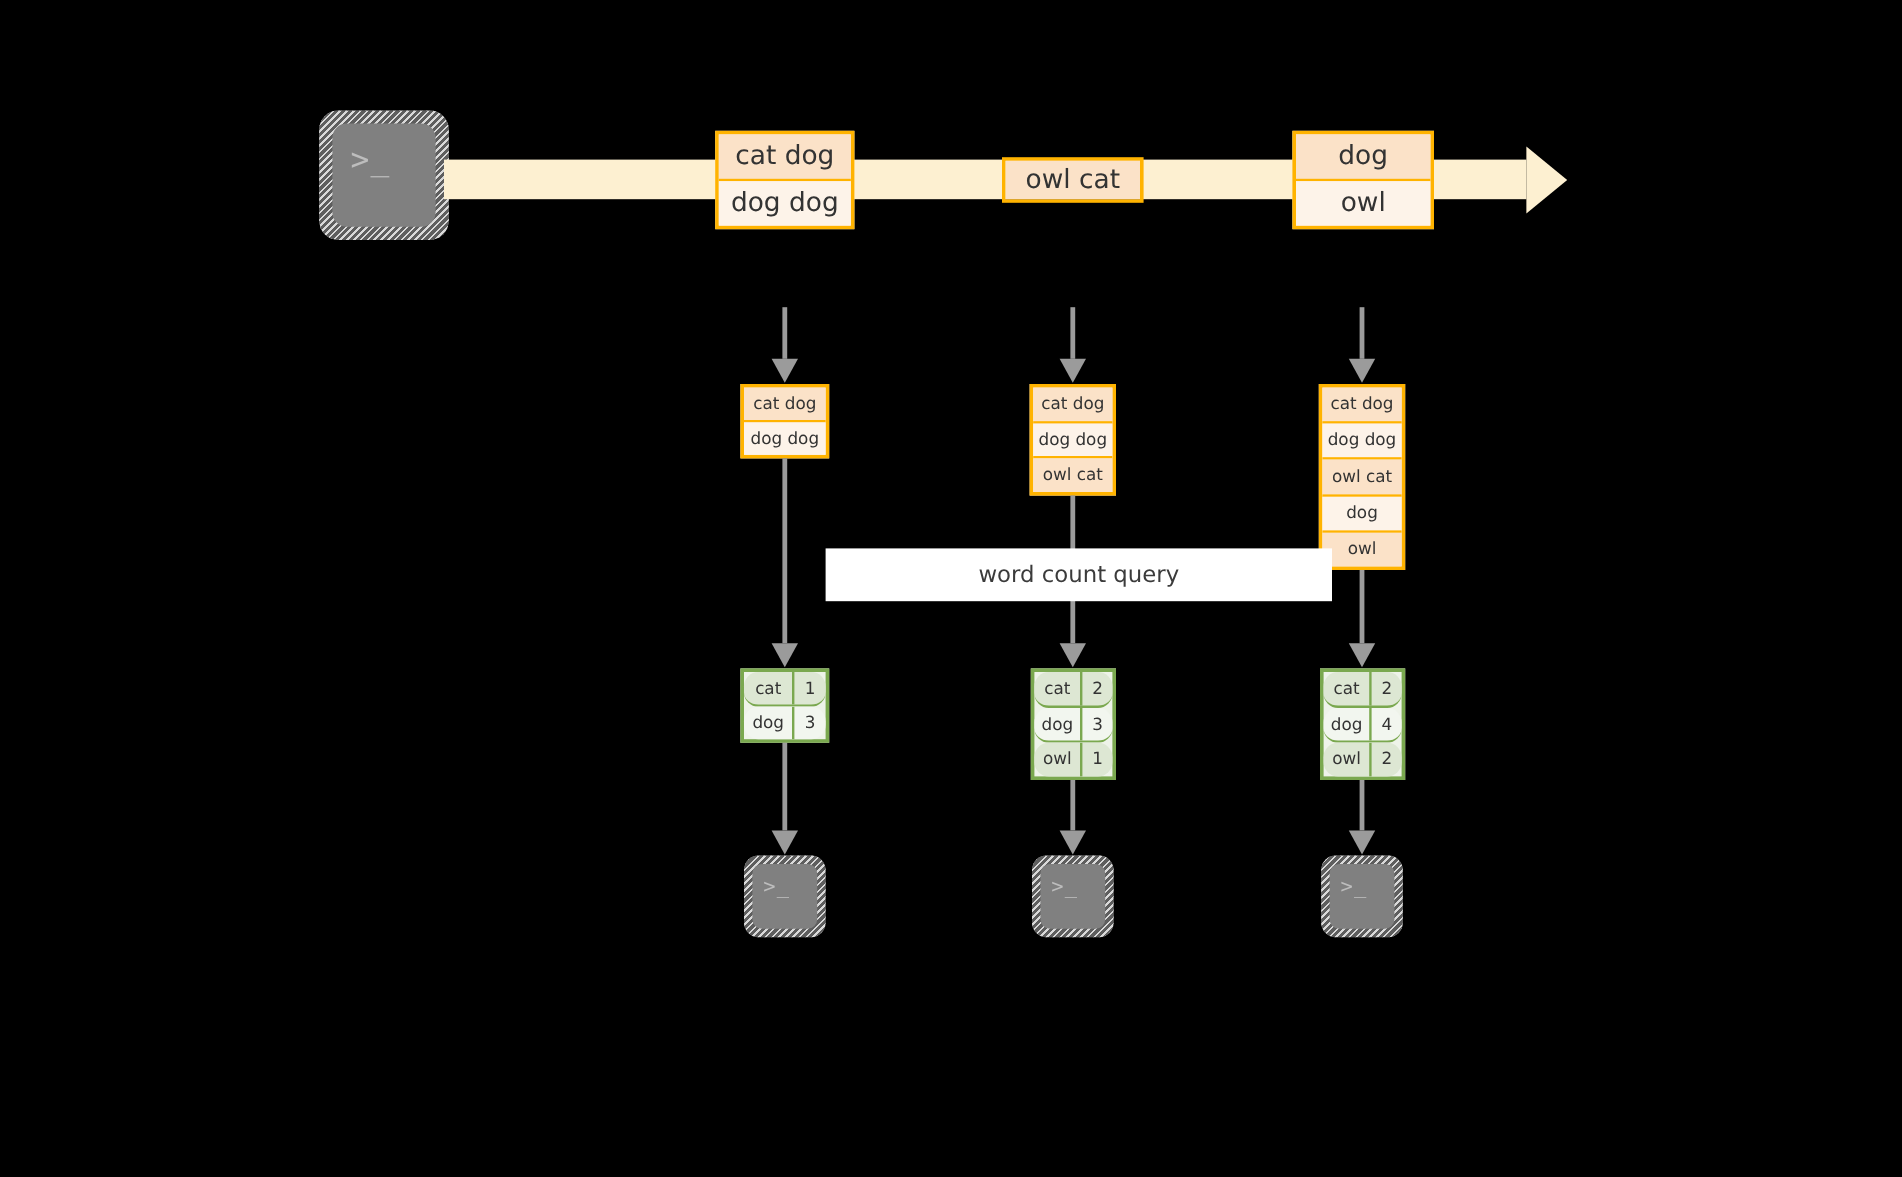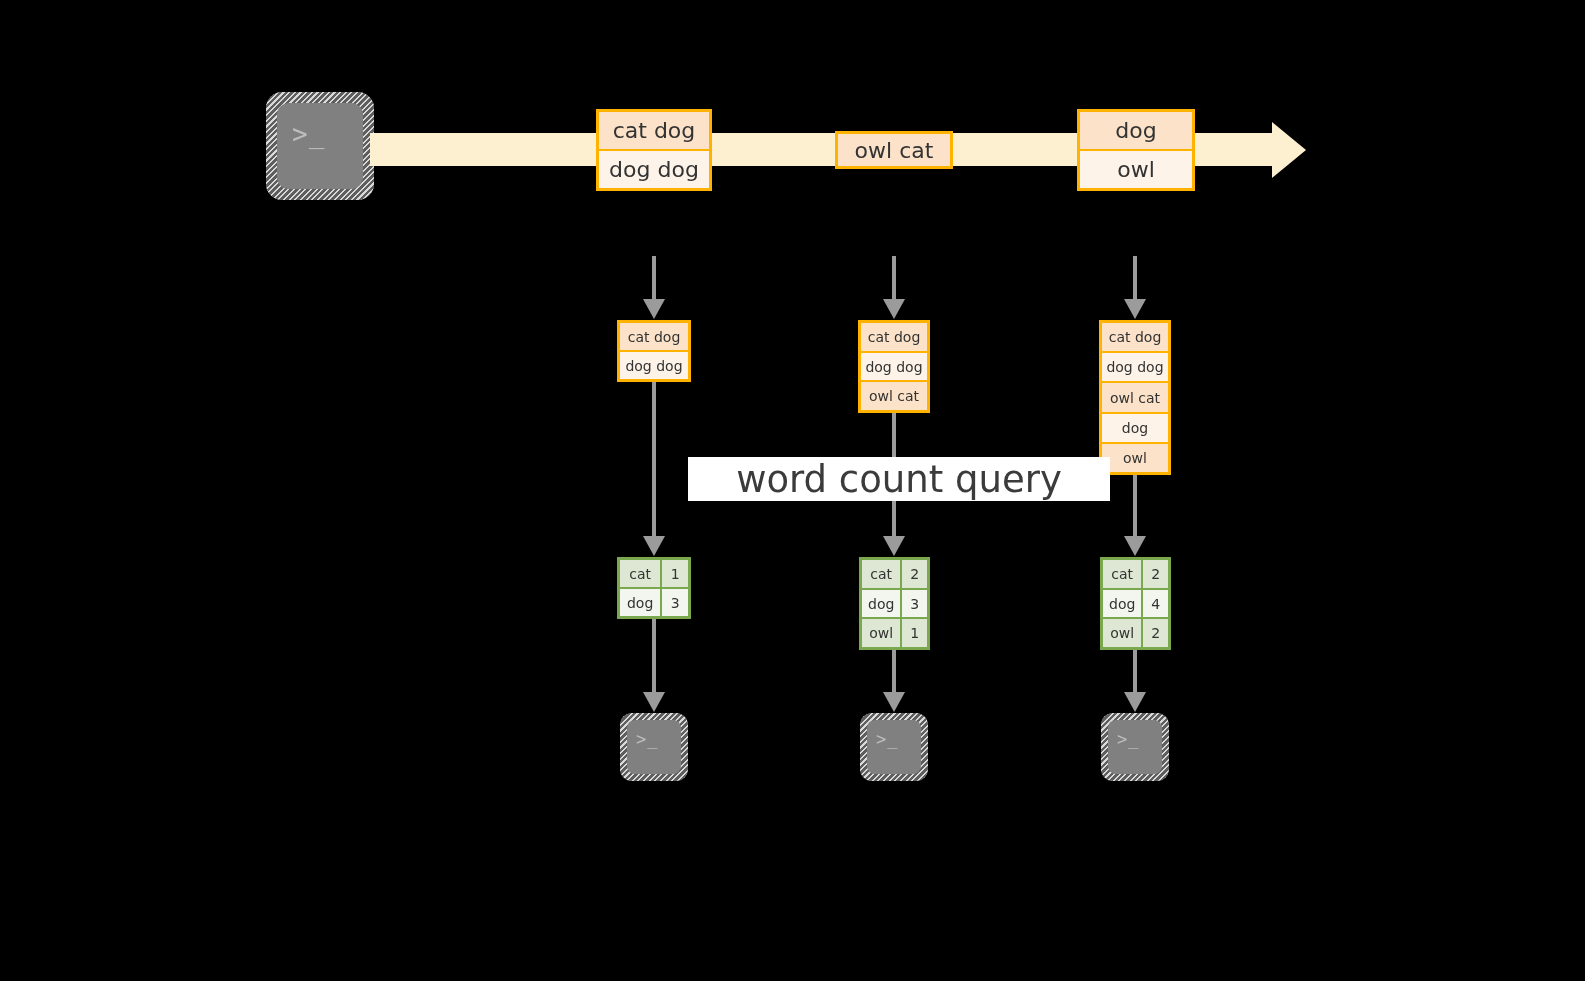--- a/index.html
+++ b/index.html
@@ -93,20 +93,21 @@
     box-sizing: border-box;
     background: #eef3e9;
     display: flex;
     flex-direction: column;
   }
   .cnt-row {
     display: flex;
     flex: 1 1 0;
     border-bottom: 2px solid #7aa84f;
     box-sizing: border-box;
+    border-radius: 12px;
   }
   .cnt-row:last-child { border-bottom: none; }
   .cnt-row.dark  { background: #dde7d3; }
   .cnt-row.light { background: #f2f6ef; }
   .cnt-key {
     display: flex; align-items: center; justify-content: center;
     box-sizing: border-box;
     border-right: 2px solid #7aa84f;
     white-space: nowrap;
   }
@@ -250,14 +251,14 @@
         <div class="cnt-val" style="width: 27px; font-size: 14px;">2</div>
       </div>
     </div>
     <div class="conn" style="left: 1133px; top: 650px; height: 42px;"></div>
     <div class="conn-head" style="left: 1124px; top: 692px;"></div>
     <div class="terminal hatch" style="left: 1101px; top: 713px; width: 68px; height: 68px; border-radius: 12px;">
       <div style="position: absolute; left: 0px; top: 0px; width: 100%; height: 100%; border-radius: 12px; background: repeating-linear-gradient(135deg, rgb(217, 217, 217) 0px, rgb(217, 217, 217) 1.5px, rgb(94, 94, 94) 1.5px, rgb(94, 94, 94) 4px);"></div>
       <div style="position: absolute; inset: 7px; background: rgb(128, 128, 128); border-radius: 8px; z-index: 1;"></div>
       <div class="term-glyph" style="left: 16px; top: 18px; font-size: 17px; z-index: 2; letter-spacing: 1px;">&gt;_</div>
     </div>
-    <div class="query-label" style="left: 688px; top: 457px; width: 422px; height: 44px; font-size: 37px;">word count query</div>
+    <div class="query-label" style="left: 688px; top: 457px; width: 422px; height: 44px; font-size: 19px;">word count query</div>
   </div>
 
 </body></html>

